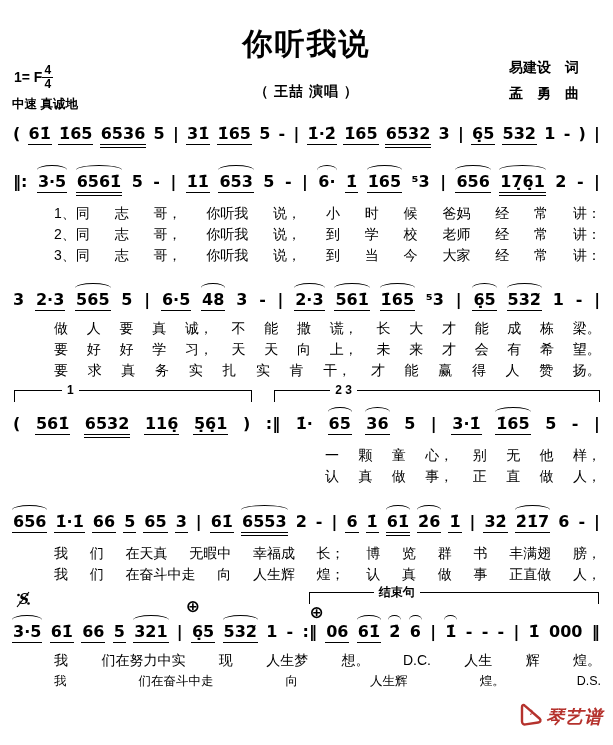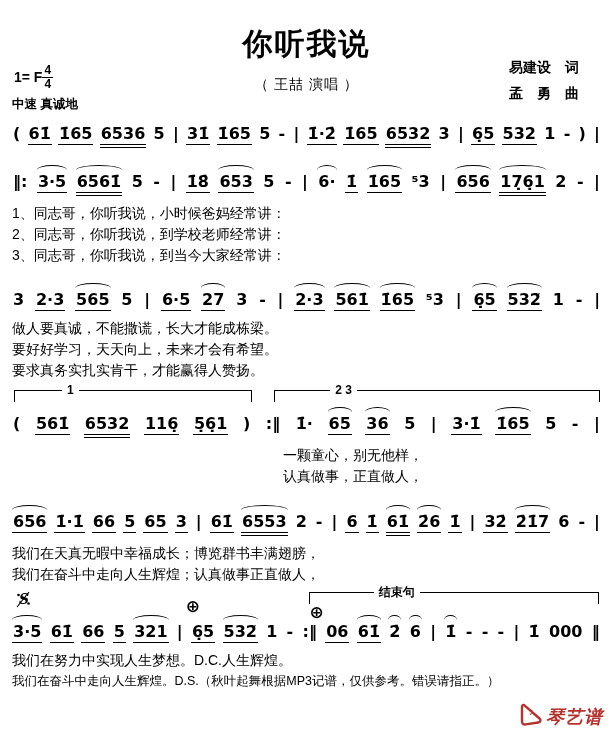--- a/index.html
+++ b/index.html
@@ -4,43 +4,43 @@
 <style>
   html,body{margin:0;padding:0;background:#888;}
   .sheet{
     position:relative;width:613px;height:745px;background:#ffffff;
     margin:0 auto;overflow:hidden;
     font-family:"Liberation Sans","DejaVu Sans",sans-serif;color:#000;
   }
   
   .title{position:absolute;top:24px;left:0;right:0;text-align:center;
     font-size:30px;font-weight:bold;letter-spacing:2px;}
-  .subtitle{position:absolute;top:76px;left:0;right:0;text-align:center;
-    font-size:14px;font-weight:normal;letter-spacing:1px;}
+  .subtitle{position:absolute;top:83px;left:0;right:0;text-align:center;
+    font-size:14px;font-weight:bold;letter-spacing:1px;}
   .credits{position:absolute;top:54px;right:34px;font-size:14px;font-weight:bold;
     line-height:26px;text-align:center;}
   .keysig{position:absolute;left:14px;top:64px;display:flex;align-items:center;
     font-size:14px;font-weight:bold;}
   .frac{display:inline-flex;flex-direction:column;align-items:center;
     font-size:12px;line-height:1.05;font-weight:bold;}
   .frac .top{border-bottom:1px solid #000;padding:0 2px;}
   .tempo{position:absolute;left:12px;top:96px;font-size:12.5px;font-weight:bold;}
   
   .system{position:absolute;left:12px;width:589px;}
   .music-line{display:flex;justify-content:space-between;align-items:baseline;
     font-family:"DejaVu Sans",sans-serif;font-weight:bold;font-size:16px;
     line-height:1.25;white-space:nowrap;}
   .tk{position:relative;display:inline-block;padding:0 1px;}
   .u1{border-bottom:1.6px solid #000;}
   .u2{border-bottom:4px double #000;}
   .tie::before{content:"";position:absolute;left:0;right:0;top:-7px;height:6px;
     border-top:1.5px solid #000;
     border-top-left-radius:100% 10px;border-top-right-radius:100% 10px;}
-  .lyric-line{display:flex;font-size:14px;
-    line-height:21px;white-space:nowrap;}
+  .lyric-line{display:flex;justify-content:space-between;font-size:14px;
+    line-height:21px;white-space:nowrap;margin-left:42px;}
   .lyrics-block{margin-top:7px;}
   .half-right{margin-left:46%;}
   .small-note{font-size:12.5px;}
   
   .bracket{position:absolute;top:0;height:11px;
     border-top:1.5px solid #000;border-left:1.5px solid #000;border-right:1.5px solid #000;}
   .bracket .blabel{position:absolute;top:-9px;background:#fff;padding:0 5px;
     font-size:12px;font-weight:bold;line-height:16px;}
   
   .coda{position:absolute;font-size:17px;font-weight:bold;line-height:1;}
@@ -98,21 +98,21 @@
   </div>
 
   <div class="system" style="top:172px;">
     <div class="music-line">
         <span class="tk">‖:</span>
         <span class="tk u1 tie">3·5</span>
         <span class="tk u2 tie">6561̇</span>
         <span class="tk">5</span>
         <span class="tk">-</span>
         <span class="tk">|</span>
-        <span class="tk u1">1̇8̇</span>
+        <span class="tk u1">1̇1̇</span>
         <span class="tk u1 tie">653</span>
         <span class="tk">5</span>
         <span class="tk">-</span>
         <span class="tk">|</span>
         <span class="tk tie">6·</span>
         <span class="tk u1">1̇</span>
         <span class="tk u1 tie">1̇65</span>
         <span class="tk">⁵3</span>
         <span class="tk">|</span>
         <span class="tk u1 tie">656</span>
@@ -168,21 +168,21 @@
   </div>
 
   <div class="system" style="top:290px;">
     <div class="music-line">
         <span class="tk">3</span>
         <span class="tk u1">2·3</span>
         <span class="tk u1 tie">565</span>
         <span class="tk">5</span>
         <span class="tk">|</span>
         <span class="tk u1">6·5</span>
-        <span class="tk u1 tie">27</span>
+        <span class="tk u1 tie">48</span>
         <span class="tk">3</span>
         <span class="tk">-</span>
         <span class="tk">|</span>
         <span class="tk u1 tie">2·3</span>
         <span class="tk u1 tie">561̇</span>
         <span class="tk u1 tie">1̇65</span>
         <span class="tk">⁵3</span>
         <span class="tk">|</span>
         <span class="tk u1 tie">6̣5</span>
         <span class="tk u1 tie">532̃</span>
@@ -408,21 +408,20 @@
           <span>辉</span>
           <span>煌。</span>
         </div>
       <div class="lyric-line small-note">
           <span>我</span>
           <span>们在奋斗中走</span>
           <span>向</span>
           <span>人生辉</span>
           <span>煌。</span>
           <span>D.S.</span>
-          <span>（秋叶起舞根据MP3记谱，仅供参考。错误请指正。）</span>
         </div>
     </div>
   </div>
 
   <div class="logo">
     <span>
       <svg width="26" height="26" viewBox="0 0 26 26">
         <path d="M4 5 C4 3 5.5 2.4 7 3.8 L21.5 16.5 C23.3 18.1 22.5 20.2 20.2 20.5 L7.5 22.4 C5.5 22.7 4 21.6 4 19.6 Z" fill="#ffffff" stroke="#b5322d" stroke-width="2.4"></path>
         <text x="11" y="13" font-size="10" font-weight="bold" fill="#b5322d">♪</text>
       </svg>

